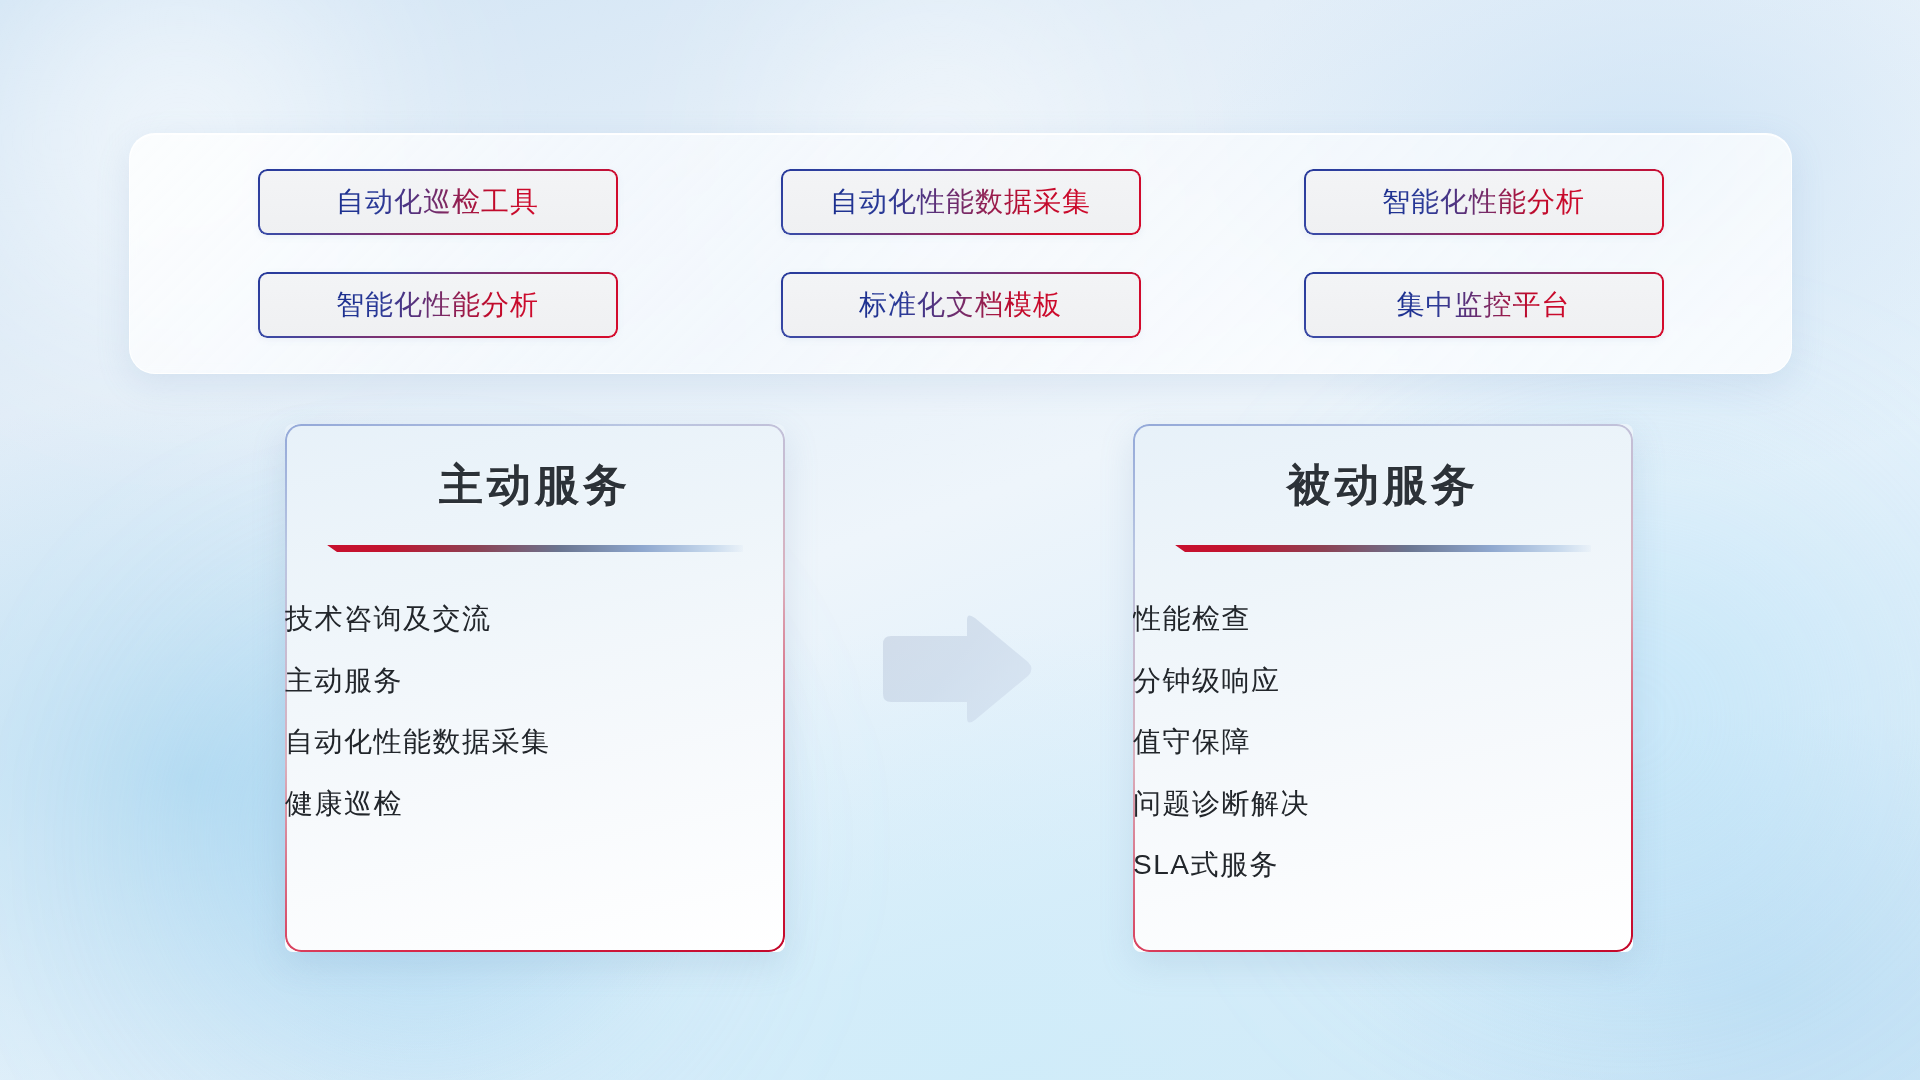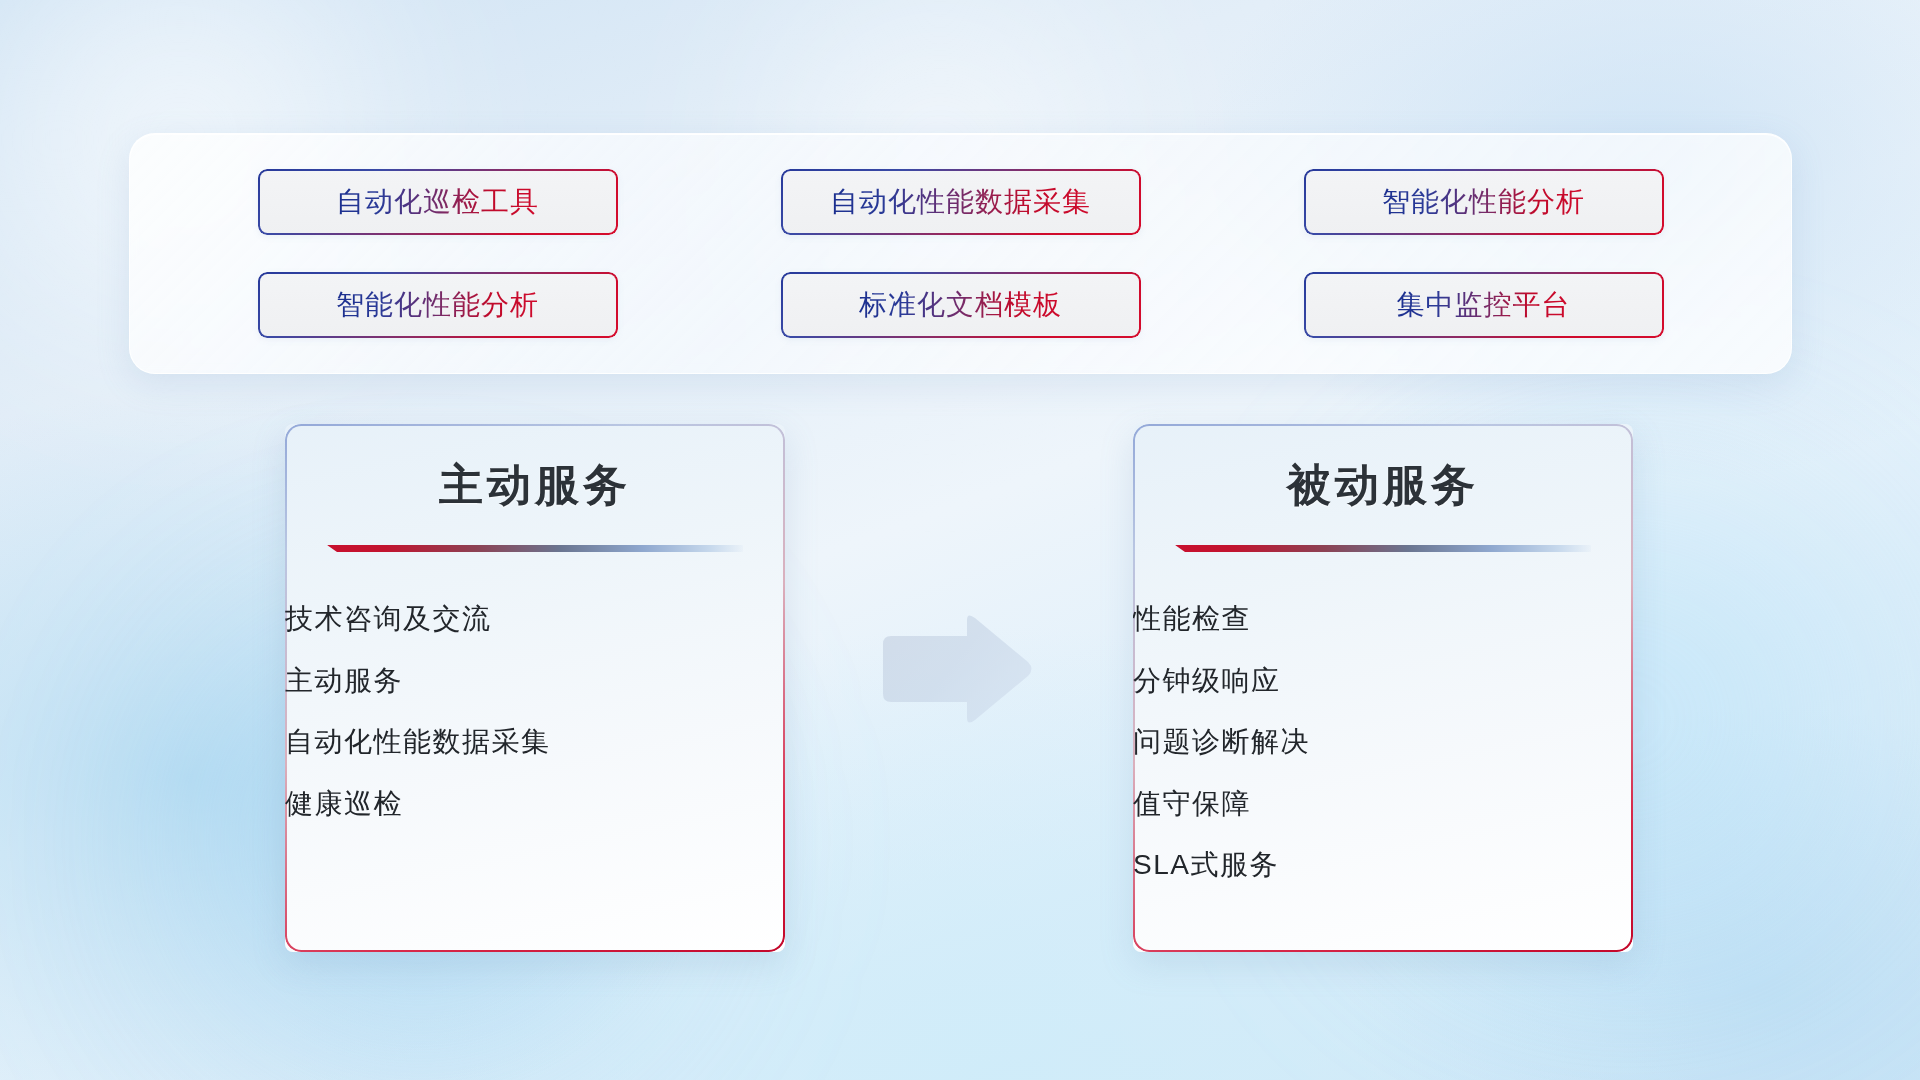--- a/index.html
+++ b/index.html
@@ -174,17 +174,17 @@
     <path d="M8 30 Q8 22 16 22 L92 22 L92 6 Q92 -2 100 4 L153 48 Q160 55 153 62 L100 106 Q92 112 92 104 L92 88 L16 88 Q8 88 8 80 Z" fill="url(#arrGrad)"></path>
   </svg>
 </div>
 
 <section class="card card-right">
   <h2 class="card-title right-title">被动服务</h2>
   <div class="divider"></div>
   <div class="card-list">
     <div class="card-item">性能检查</div>
     <div class="card-item">分钟级响应</div>
+    <div class="card-item">值守保障</div>
     <div class="card-item">问题诊断解决</div>
-    <div class="card-item">值守保障</div>
     <div class="card-item">SLA式服务</div>
   </div>
 </section>
 
 </body></html>

